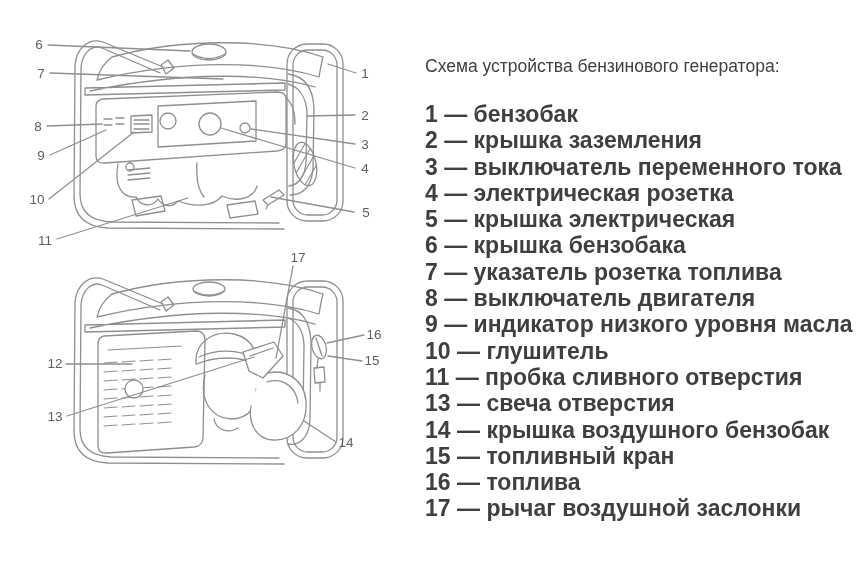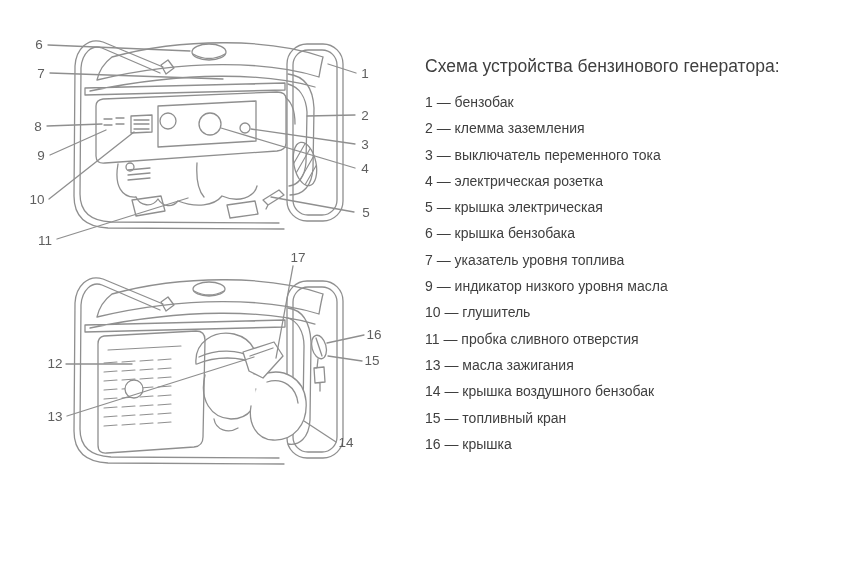--- a/index.html
+++ b/index.html
@@ -16,22 +16,22 @@
     stroke-width:1.3;stroke-linecap:round;stroke-linejoin:round;
   }
   .art .fillw{fill:#fff;}
   .art .thin{stroke-width:1.1;}
   .callout-line{stroke:var(--callout_line,#9a9a9a);stroke-width:1.1;fill:none;}
   .callout-num{
     fill:var(--callout,#5f5f5f);stroke:none;
     font-family:"Liberation Sans",sans-serif;font-size:13.5px;text-anchor:middle;
   }
   .legend{position:absolute;left:425px;top:55px;width:430px;color:var(--text,#3f3f3f);}
-  .legend-title{font-size:17.5px;line-height:22px;margin:0 0 12px 0;}
-  .legend-item{font-size:14px;line-height:26.3px;white-space:nowrap;}
+  .legend-title{font-size:17.5px;line-height:22px;margin:0 0 24px 0;}
+  .legend-item{font-size:23px;line-height:26.3px;white-space:nowrap;font-weight:bold;}
 </style>
 </head>
 <body>
 
 <div class="stage">
 
   <svg class="diagram art" width="420" height="565" viewBox="0 0 420 565">
     <defs>
       <clipPath id="ventTop">
           <ellipse cx="305" cy="164" rx="11" ry="22" transform="rotate(-12 305 164)"></ellipse>
@@ -154,29 +154,31 @@
       <text class="callout-num" x="346" y="447">14</text>
       <text class="callout-num" x="55" y="368">12</text>
       <text class="callout-num" x="55" y="421">13</text>
     </g>
   </svg>
 
   <div class="legend">
     <div class="legend-title">Схема устройства бензинового генератора:</div>
     <div>
       <div class="legend-item"><span>1</span> <span>—</span> <span>бензобак</span></div>
-      <div class="legend-item"><span>2</span> <span>—</span> <span>клемма заземления</span></div>
+      <div class="legend-item"><span>2</span> <span>—</span> <span>крышка заземления</span></div>
       <div class="legend-item"><span>3</span> <span>—</span> <span>выключатель переменного тока</span></div>
       <div class="legend-item"><span>4</span> <span>—</span> <span>электрическая розетка</span></div>
       <div class="legend-item"><span>5</span> <span>—</span> <span>крышка электрическая</span></div>
       <div class="legend-item"><span>6</span> <span>—</span> <span>крышка бензобака</span></div>
-      <div class="legend-item"><span>7</span> <span>—</span> <span>указатель уровня топлива</span></div>
+      <div class="legend-item"><span>7</span> <span>—</span> <span>указатель розетка топлива</span></div>
+      <div class="legend-item"><span>8</span> <span>—</span> <span>выключатель двигателя</span></div>
       <div class="legend-item"><span>9</span> <span>—</span> <span>индикатор низкого уровня масла</span></div>
       <div class="legend-item"><span>10</span> <span>—</span> <span>глушитель</span></div>
       <div class="legend-item"><span>11</span> <span>—</span> <span>пробка сливного отверстия</span></div>
-      <div class="legend-item"><span>13</span> <span>—</span> <span>масла зажигания</span></div>
+      <div class="legend-item"><span>13</span> <span>—</span> <span>свеча отверстия</span></div>
       <div class="legend-item"><span>14</span> <span>—</span> <span>крышка воздушного бензобак</span></div>
       <div class="legend-item"><span>15</span> <span>—</span> <span>топливный кран</span></div>
-      <div class="legend-item"><span>16</span> <span>—</span> <span>крышка</span></div>
+      <div class="legend-item"><span>16</span> <span>—</span> <span>топлива</span></div>
+      <div class="legend-item"><span>17</span> <span>—</span> <span>рычаг воздушной заслонки</span></div>
     </div>
   </div>
 
 </div>
 
 </body></html>

